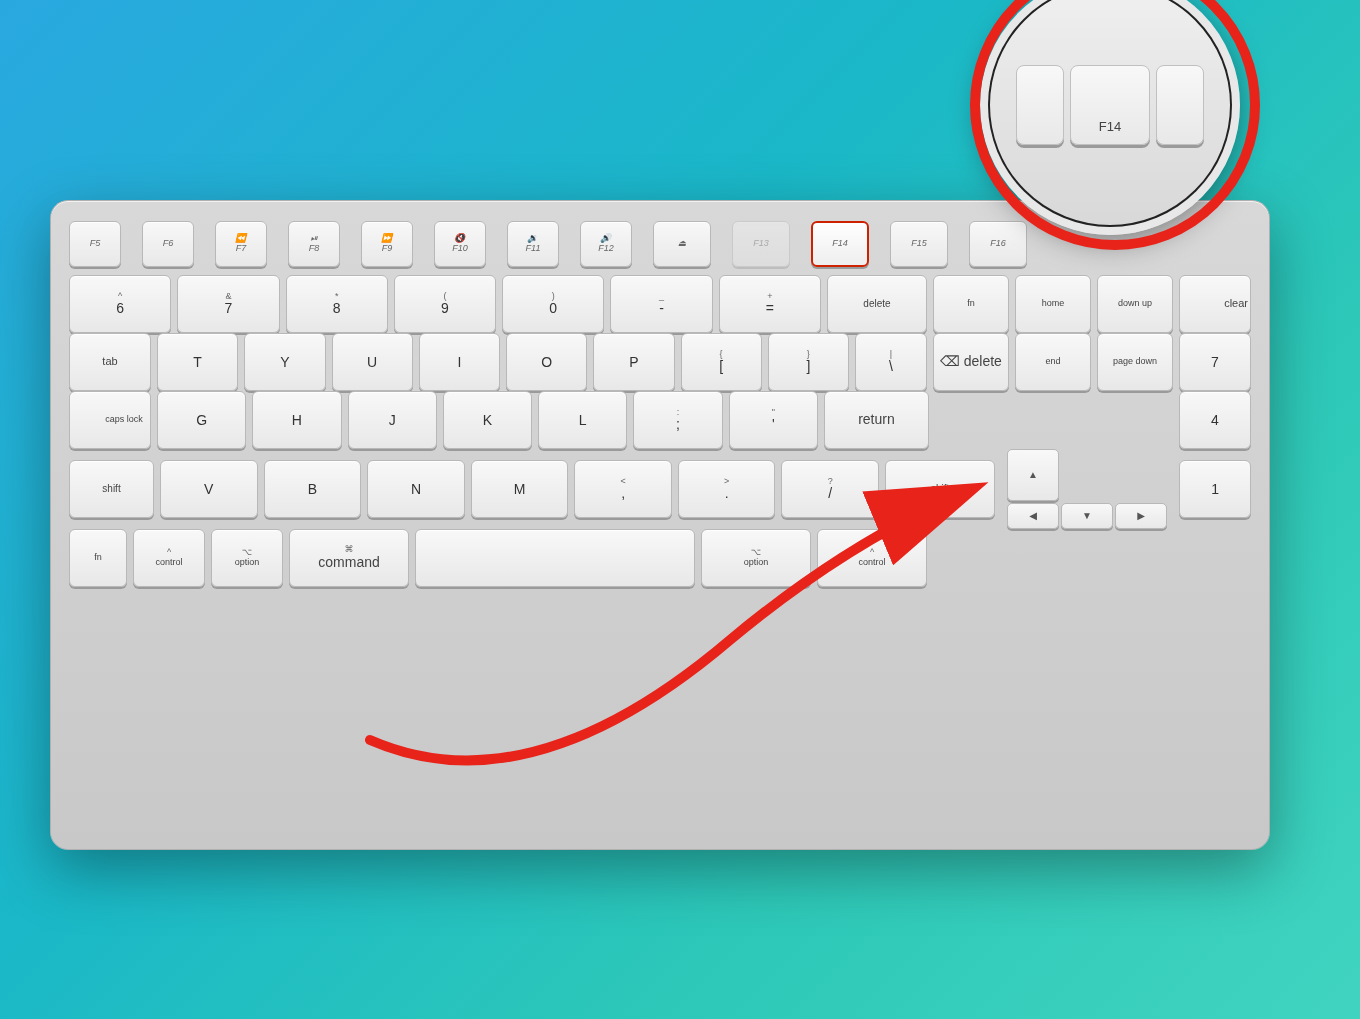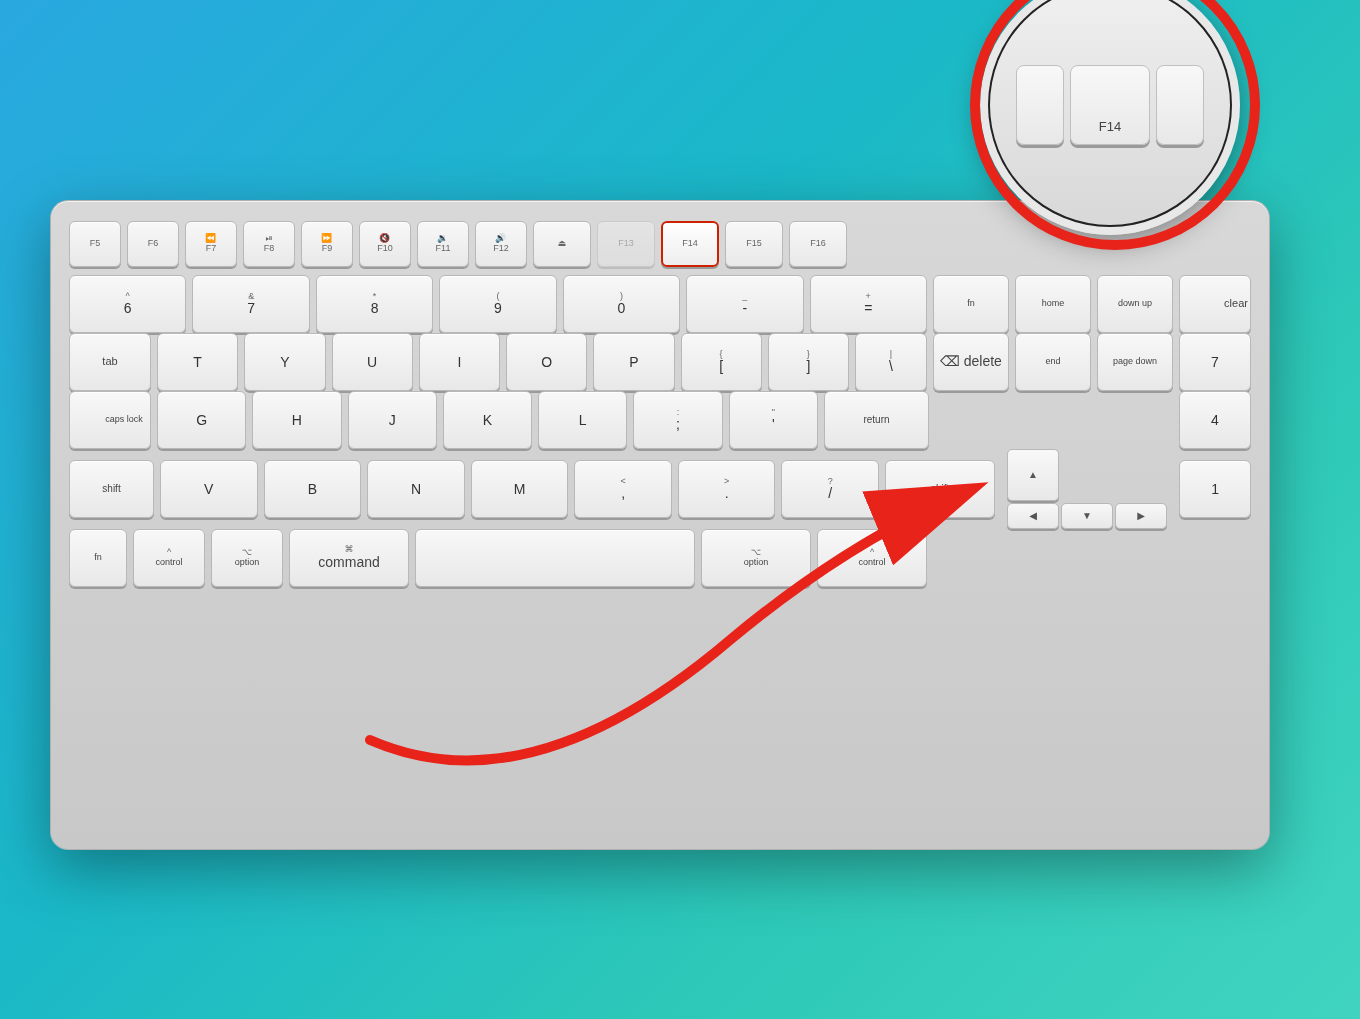--- a/index.html
+++ b/index.html
@@ -73,21 +73,21 @@
       line-height: 1;
     }
     .key .fn-label {
       font-size: 9px;
       color: #666;
     }
 
     
     .key-fn { flex: 0 0 52px; font-size: 9px; height: 46px; }
     .key-delete { flex: 0 0 100px; font-size: 10px; }
-    .key-return { flex: 0 0 105px; font-size: 10px; }
+    .key-return { flex: 0 0 105px; font-size: 14px; }
     .key-shift-l { flex: 0 0 85px; font-size: 10px; }
     .key-shift-r { flex: 0 0 110px; font-size: 10px; }
     .key-space { flex: 0 0 280px; }
     .key-command { flex: 0 0 120px; }
     .key-option { flex: 0 0 110px; }
     .key-control { flex: 0 0 110px; }
     .key-caps { flex: 0 0 82px; }
     .key-tab { flex: 0 0 82px; }
     .key-backslash { flex: 0 0 72px; }
     .key-numpad { flex: 0 0 72px; }
@@ -167,22 +167,23 @@
       left: 0;
       width: 100%;
       height: 100%;
       z-index: 12;
       pointer-events: none;
     }
 
     
     .fn-row {
       display: flex;
-      gap: 6px;
+      gap: 21px;
       margin-bottom: 8px;
+      font-style: italic;
     }
 
     .key-arrow-sm {
       background: linear-gradient(180deg, #f8f8f8 0%, #e8e8e8 100%);
       border-radius: 5px;
       border: 1px solid #b8b8b8;
       box-shadow: 0 2px 0 #9a9a9a;
       width: 52px;
       height: 26px;
       display: flex;
@@ -282,20 +283,23 @@
         <span class="main-label">0</span>
       </div>
       <div class="key">
         <span class="top-label">_</span>
         <span class="main-label">-</span>
       </div>
       <div class="key">
         <span class="top-label">+</span>
         <span class="main-label">=</span>
       </div>
+      <div class="key key-delete">
+        <span>delete</span>
+      </div>
 
       <div class="key key-nav">
           <span>fn</span>
         </div>
       <div class="key key-nav">
           <span>home</span>
         </div>
       <div class="key key-nav">
           <span>down up</span>
         </div>

